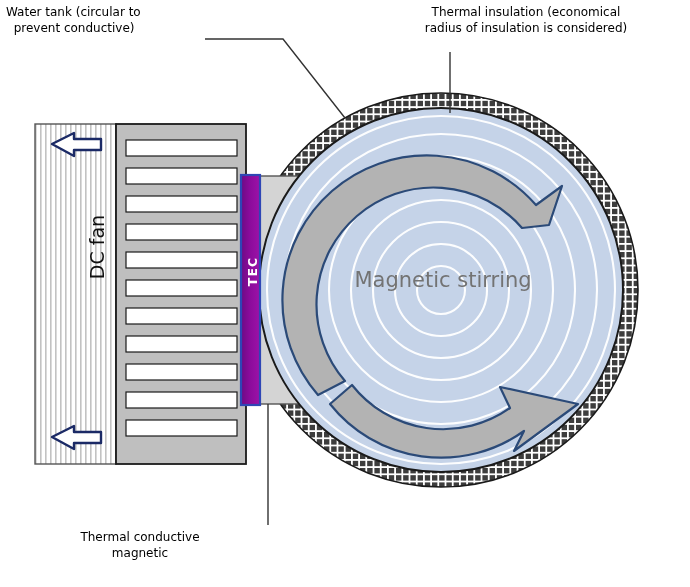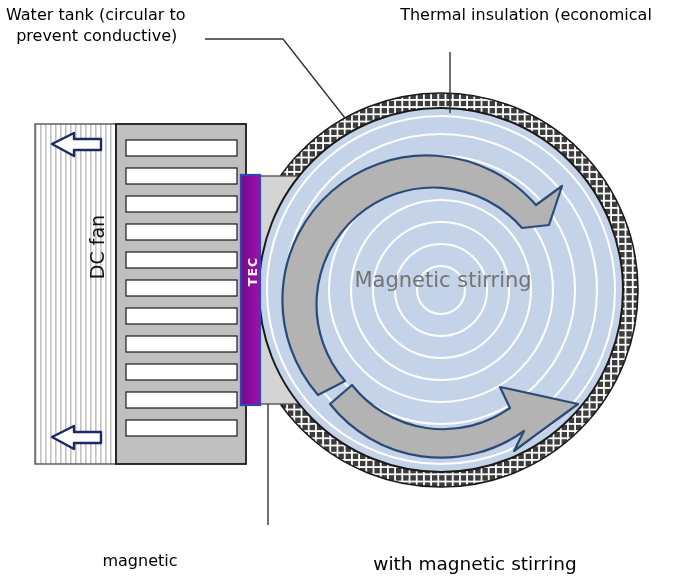--- a/index.html
+++ b/index.html
@@ -3,21 +3,21 @@
 <meta charset="utf-8">
 <style>
   html,body{margin:0;padding:0;background:#ffffff;}
   body{
     width:690px;height:587px;position:relative;overflow:hidden;
     font-family:"DejaVu Sans","Liberation Sans",sans-serif;
     color:#000000;
   }
   #stage{position:absolute;inset:0;width:690px;height:587px;}
   svg{display:block;}
-  .lbl{position:absolute;font-size:16px;line-height:1.30;color:#000;white-space:pre;}
+  .lbl{position:absolute;font-size:12px;line-height:1.30;color:#000;white-space:pre;}
   .lbl-water{left:6px;top:5px;text-align:left;}
   .lbl-insul{left:366px;top:5px;text-align:center;width:320px;}
   .lbl-tcm{left:40px;top:530px;text-align:center;width:200px;}
   .lbl-cap{left:290px;top:528px;text-align:center;width:370px;font-size:18.5px;line-height:1.32;}
   .lbl-stir{position:absolute;left:333px;top:268px;width:220px;text-align:center;font-size:21px;color:#737373;}
   .lbl-dcfan{position:absolute;left:42px;top:236px;width:110px;text-align:center;font-size:19px;
              transform:rotate(-90deg);transform-origin:center center;color:#111;}
   .lbl-tec{position:absolute;left:207px;top:264px;width:90px;text-align:center;font-size:12.5px;
            font-weight:bold;letter-spacing:1px;color:#ffffff;
            transform:rotate(-90deg);transform-origin:center center;}
@@ -128,21 +128,21 @@
 
     <path d="M 450 52 L 450 113"></path>
 
     <path d="M 268 525 L 268 404"></path>
   </g>
 </svg>
 </div>
 
 <div class="lbl lbl-water"><span>Water tank (circular to</span><br><span>  prevent conductive)</span></div>
 
-<div class="lbl lbl-insul"><span>Thermal insulation (economical</span><br></div>
+<div class="lbl lbl-insul"><span>Thermal insulation (economical</span><br><span>radius of insulation is considered)</span></div>
 
-<div class="lbl lbl-tcm"><br><span>magnetic</span></div>
+<div class="lbl lbl-tcm"><span>Thermal conductive</span><br><span>magnetic</span></div>
 
-<div class="lbl lbl-cap"><br><span>with magnetic stirring</span></div>
+<div class="lbl lbl-cap"><br></div>
 
 <div class="lbl-stir">Magnetic stirring</div>
 <div class="lbl-dcfan">DC fan</div>
 <div class="lbl-tec">TEC</div>
 
 </body></html>

